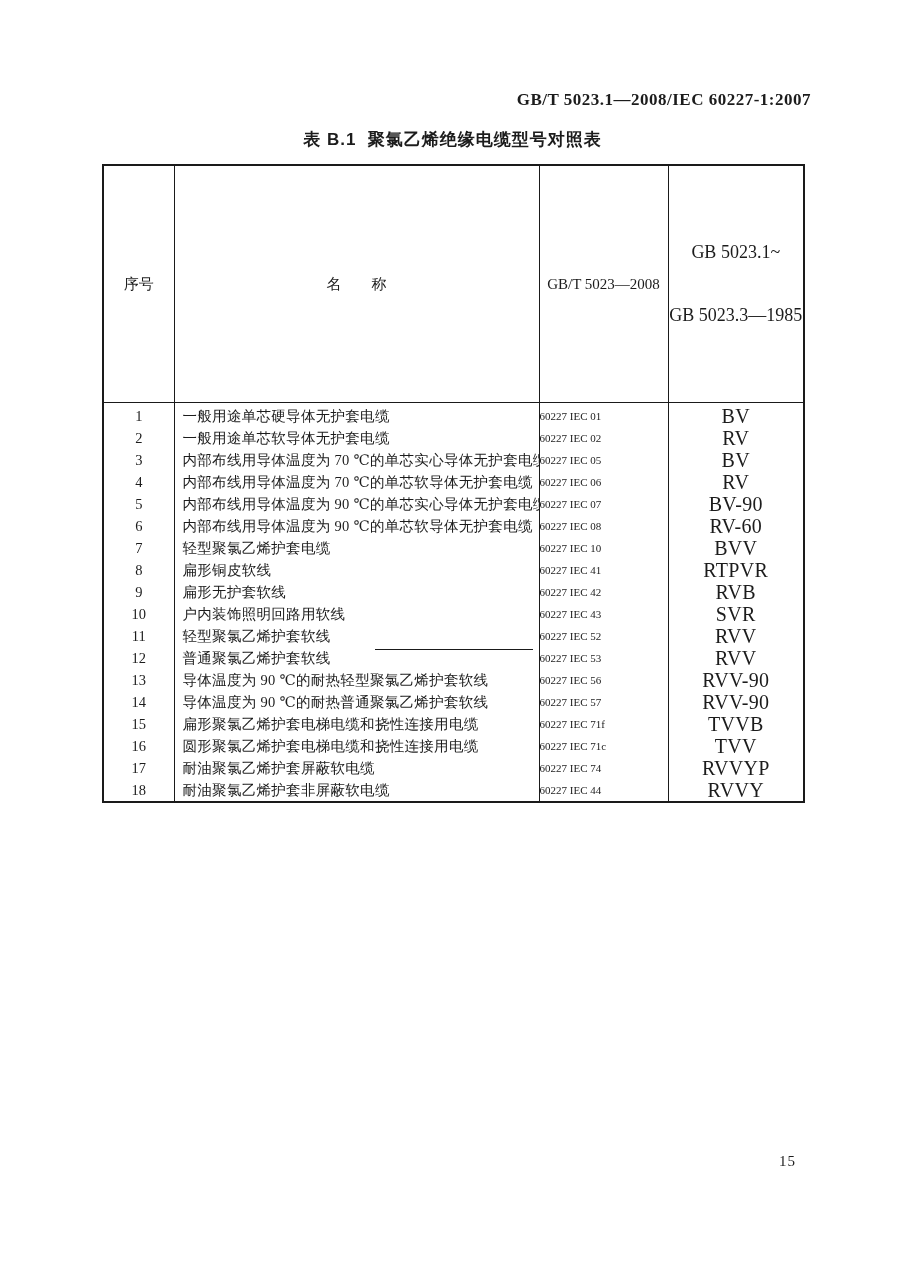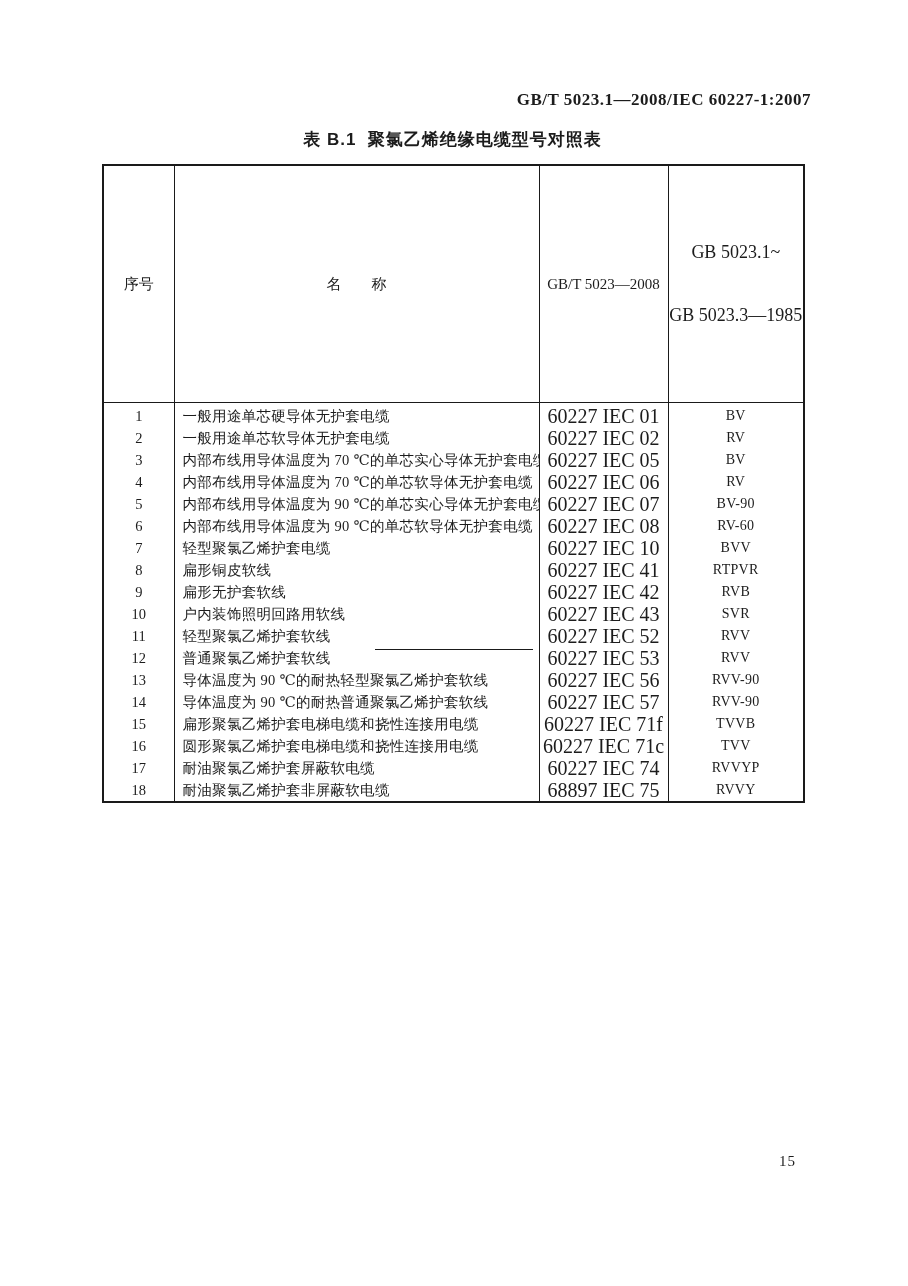--- a/index.html
+++ b/index.html
@@ -67,22 +67,22 @@
     border-bottom: none;
     height: 22px;
     padding: 0;
     vertical-align: middle;
     line-height: 22px;
     white-space: nowrap;
     overflow: hidden;
   }
   table.cmp td.col-no { text-align: center; font-size: 14.5px; }
   table.cmp td.col-name { text-align: left; padding-left: 8px; font-size: 14.5px; letter-spacing: 0.3px; }
-  table.cmp td.col-code { text-align: center; font-size: 20px; }
-  table.cmp td.col-model { text-align: center; font-size: 14px; letter-spacing: 0.3px; }
+  table.cmp td.col-code { font-size: 11px; }
+  table.cmp td.col-model { text-align: center; font-size: 20px; letter-spacing: 0.3px; }
   tbody tr:first-child td { padding-top: 2px; }
   .end-divider {
     position: absolute;
     left: 375px;
     top: 649px;
     width: 158px;
     border-top: 1.5px solid #1a1a1a;
     height: 0;
   }
   .page-number {
@@ -221,21 +221,21 @@
         </tr>
         <tr>
           <td class="col-no">17</td>
           <td class="col-name">耐油聚氯乙烯护套屏蔽软电缆</td>
           <td class="col-code">60227 IEC 74</td>
           <td class="col-model">RVVYP</td>
         </tr>
         <tr>
           <td class="col-no">18</td>
           <td class="col-name">耐油聚氯乙烯护套非屏蔽软电缆</td>
-          <td class="col-code">68897 IEC 75</td>
+          <td class="col-code">60227 IEC 44</td>
           <td class="col-model">RVVY</td>
         </tr>
       </tbody>
   </table>
 
   <div class="end-divider"></div>
 
   <div class="page-number">15</div>
 
 </div>

